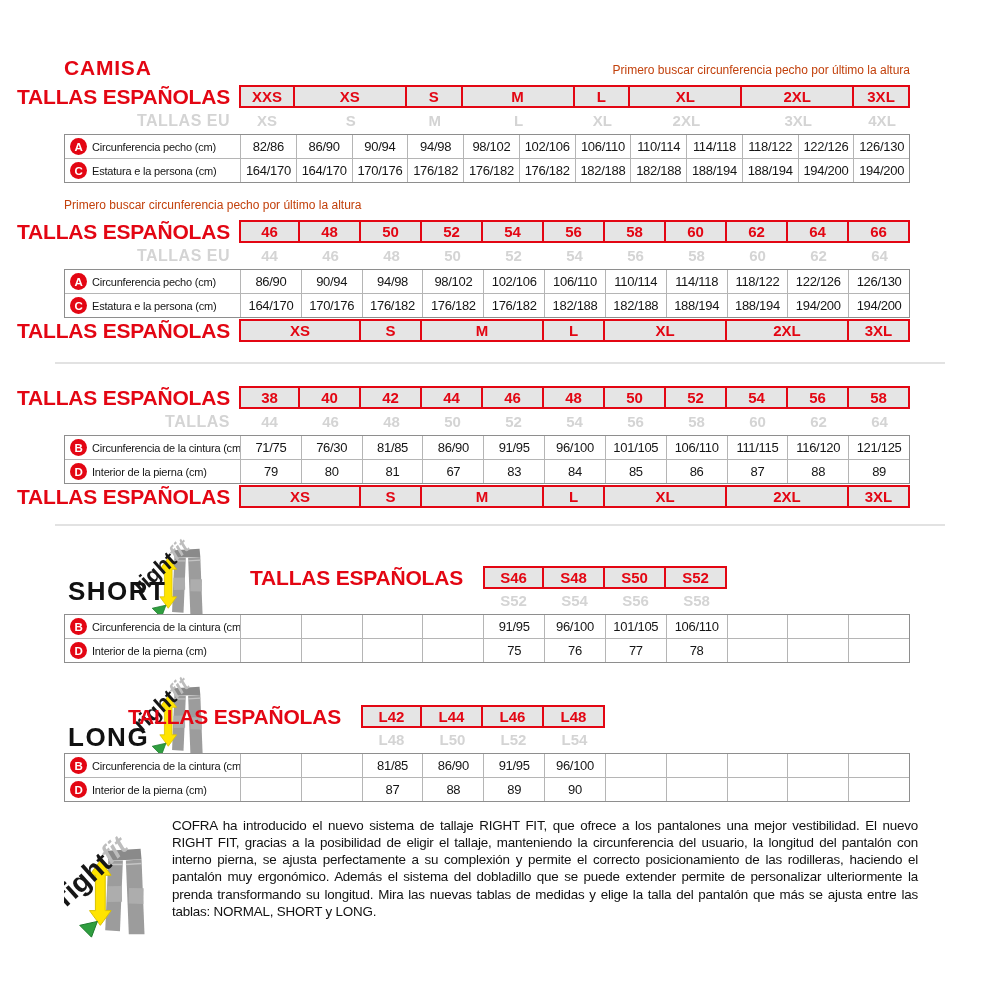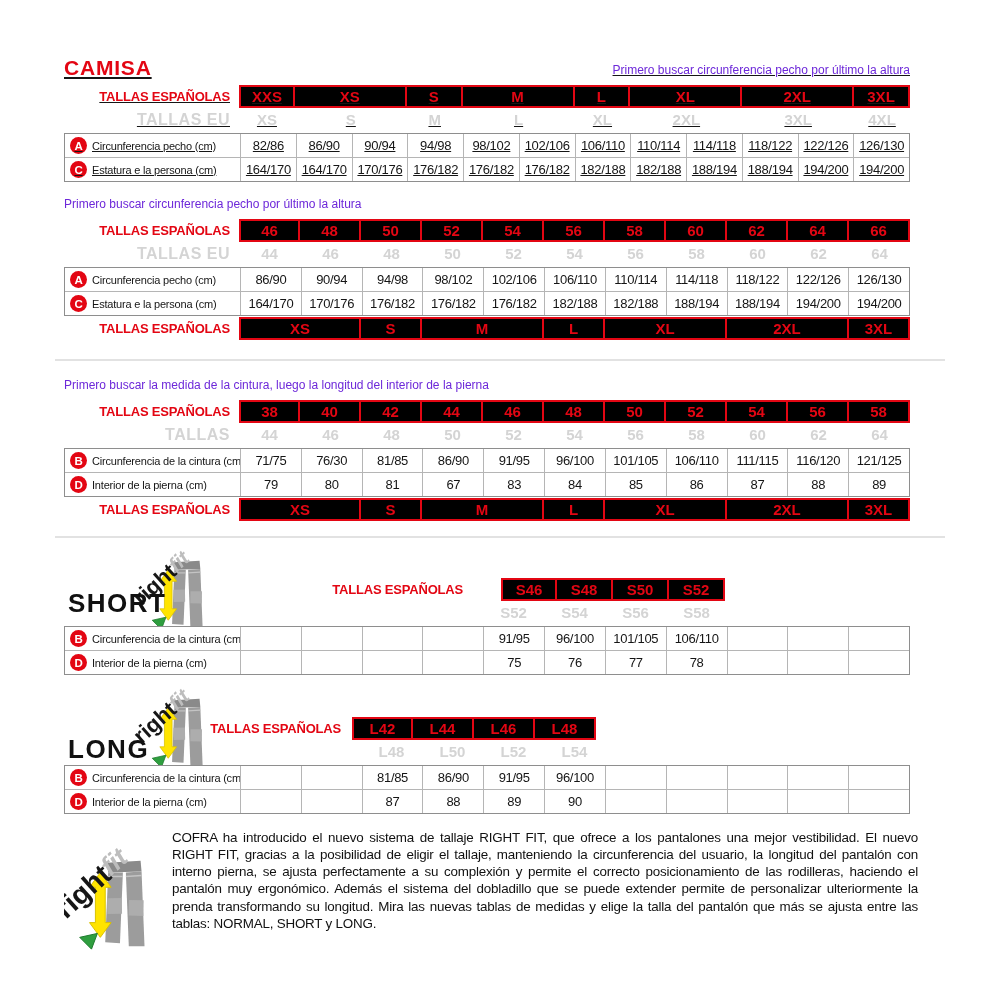--- a/index.html
+++ b/index.html
@@ -10,49 +10,49 @@
     --gray:#d4d4d4;
     --bord:#8e8e8e;
     --bord-in:#b5b5b5;
   }
   .page { position:relative; width:1000px; height:1000px; }
   .content { position:absolute; left:64px; top:0; width:846px; }
 
   
   .sec-head { display:flex; justify-content:space-between; align-items:flex-end; margin-bottom:5px; }
   .sec-title { color:var(--red); font-size:21px; font-weight:bold; letter-spacing:.8px; }
-  .sec-note { font-size:12px; color:#6d28d9; padding-bottom:3px; }
+  .sec-note { font-size:12px; color:#c2410c; padding-bottom:3px; }
 
   
   .trow { display:flex; align-items:stretch; }
   .trow + .trow { margin-top:1px; }
   .tlabel { width:175px; flex:none; display:flex; align-items:center; justify-content:flex-end; padding-right:9px; }
-  .red-label { color:var(--red); font-weight:bold; font-size:13px; letter-spacing:-.2px; white-space:nowrap; }
+  .red-label { color:var(--red); font-weight:bold; font-size:21px; letter-spacing:-.2px; white-space:nowrap; }
   .gray-label { color:var(--gray); font-weight:bold; font-size:16px; letter-spacing:.5px; white-space:nowrap; }
   .cells { flex:1; display:grid; }
   .cols12 { grid-template-columns:repeat(12,1fr); }
   .cols11 { grid-template-columns:repeat(11,1fr); }
-  .size-box { border:2px solid var(--red); background:#000000; color:var(--red); font-weight:bold;
+  .size-box { border:2px solid var(--red); background:#e5e5e5; color:var(--red); font-weight:bold;
               font-size:15px; text-align:center; height:23px; line-height:19px; margin-left:-2px; }
   .cells > .size-box:first-child, .v-boxes > .size-box:first-child { margin-left:0; }
   .gray-cell { color:var(--gray); font-weight:bold; font-size:15px; text-align:center; height:22px; line-height:22px; }
 
   
   .mblock { border:1px solid var(--bord); margin-top:2px; background:#fff; }
   .mrow { display:flex; }
   .mrow + .mrow { border-top:1px solid var(--bord-in); }
   .mlabel { width:175px; flex:none; display:flex; align-items:center; gap:5px; padding-left:5px; font-size:11px; letter-spacing:-.2px; white-space:nowrap; overflow:hidden; }
   .badge { width:17px; height:17px; border-radius:50%; background:var(--red); color:#fff; font-weight:bold;
            font-size:11.5px; display:flex; align-items:center; justify-content:center; flex:none; }
   .mcells { flex:1; display:grid; }
   .mcell { border-left:1px solid var(--bord-in); text-align:center; font-size:13px; height:23px; line-height:23px; letter-spacing:-.3px; }
 
   .divider { height:2px; background:#e2e2e2; width:890px; margin-left:-9px; }
 
-  .sec-camisa { padding-top:56px;text-decoration:underline; }
+  .sec-camisa { padding-top:56px; }
   .sec-cazadoras { margin-top:15px; }
   .div1 { margin-top:19px; }
   .sec-pantalones { margin-top:17px; }
   .div2 { margin-top:15px; }
 
   
   .variant { position:relative; }
   .variant * { }
   .v-sec-short { height:134px; }
   .v-sec-long  { height:145px; }
@@ -269,21 +269,20 @@
             <div class="size-box" style="grid-column: span 2;">2XL</div>
             <div class="size-box" style="grid-column: span 1;">3XL</div>
           </div>
     </div>
   </div>
 
   <div class="divider div1"></div>
 
   <div class="sec-pantalones">
     <div class="sec-head">
-      <div class="sec-note">Primero buscar la medida de la cintura, luego la longitud del interior de la pierna</div>
     </div>
     <div class="trow">
       <div class="tlabel">
             <span class="red-label">TALLAS ESPAÑOLAS</span>
           </div>
       <div class="cells cols11">
             <div class="size-box">38</div>
             <div class="size-box">40</div>
             <div class="size-box">42</div>
             <div class="size-box">44</div>
@@ -373,21 +372,21 @@
   <div class="divider div2"></div>
 
   <div class="variant v-sec-short">
     <svg class="v-logo" style="left:70px; top:12px" width="96" height="84" viewBox="0 0 110 110">
       <use href="#rf-logo-sym"></use>
     </svg>
     <div class="v-name" style="top:50px">SHORT</div>
     <div class="v-lblwrap" style="top:40px; width:409px">
       <span class="red-label">TALLAS ESPAÑOLAS</span>
     </div>
-    <div class="v-boxes" style="left:437px; top:40px; width:224px">
+    <div class="v-boxes" style="left:419px; top:40px; width:244px">
           <div class="size-box">S46</div>
           <div class="size-box">S48</div>
           <div class="size-box">S50</div>
           <div class="size-box">S52</div>
         </div>
     <div class="v-gray" style="left:419px; top:64px; width:244px">
           <div class="gray-cell">S52</div>
           <div class="gray-cell">S54</div>
           <div class="gray-cell">S56</div>
           <div class="gray-cell">S58</div>
@@ -437,21 +436,21 @@
   </div>
 
   <div class="variant v-sec-long">
     <svg class="v-logo" style="left:70px; top:16px" width="96" height="84" viewBox="0 0 110 110">
       <use href="#rf-logo-sym"></use>
     </svg>
     <div class="v-name" style="top:62px">LONG</div>
     <div class="v-lblwrap" style="top:45px; width:287px">
       <span class="red-label">TALLAS ESPAÑOLAS</span>
     </div>
-    <div class="v-boxes" style="left:288px; top:45px; width:244px">
+    <div class="v-boxes" style="left:297px; top:45px; width:244px">
           <div class="size-box">L42</div>
           <div class="size-box">L44</div>
           <div class="size-box">L46</div>
           <div class="size-box">L48</div>
         </div>
     <div class="v-gray" style="left:297px; top:69px; width:244px">
           <div class="gray-cell">L48</div>
           <div class="gray-cell">L50</div>
           <div class="gray-cell">L52</div>
           <div class="gray-cell">L54</div>

